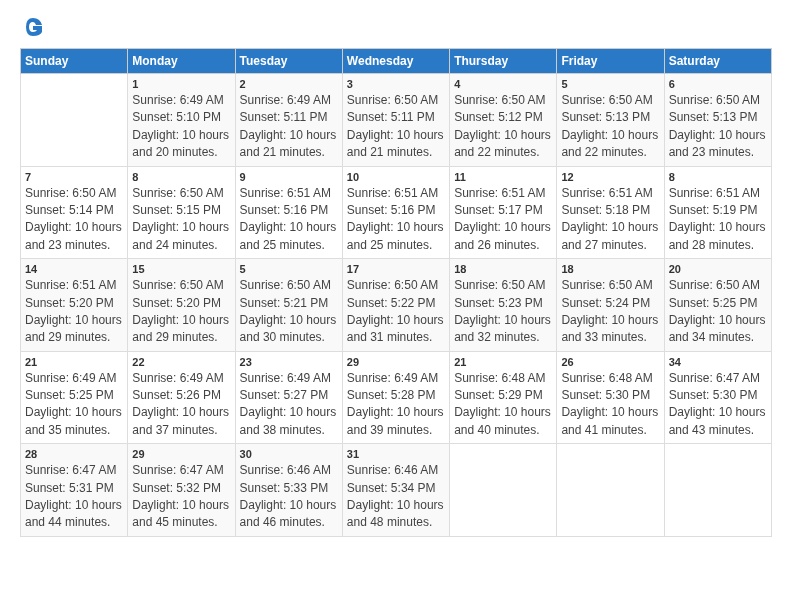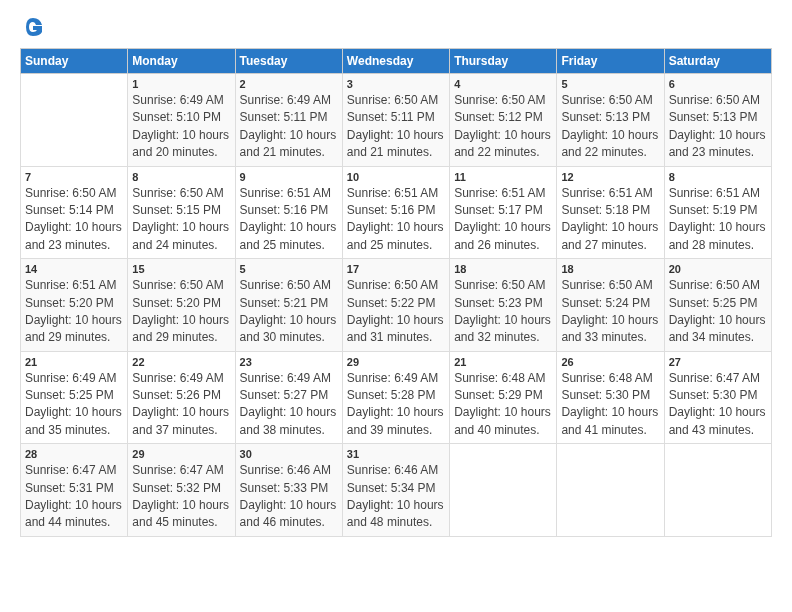--- a/index.html
+++ b/index.html
@@ -299,21 +299,21 @@
 and 40 minutes.</div>
           </td>
           <td>
             <span class="day-num">26</span>
             <div class="day-info" style="white-space: pre-line;">Sunrise: 6:48 AM
 Sunset: 5:30 PM
 Daylight: 10 hours
 and 41 minutes.</div>
           </td>
           <td>
-            <span class="day-num">27</span>
+            <span class="day-num">34</span>
             <div class="day-info" style="white-space: pre-line;">Sunrise: 6:47 AM
 Sunset: 5:30 PM
 Daylight: 10 hours
 and 43 minutes.</div>
           </td>
         </tr>
         <tr>
           <td>
             <span class="day-num">28</span>
             <div class="day-info" style="white-space: pre-line;">Sunrise: 6:47 AM

